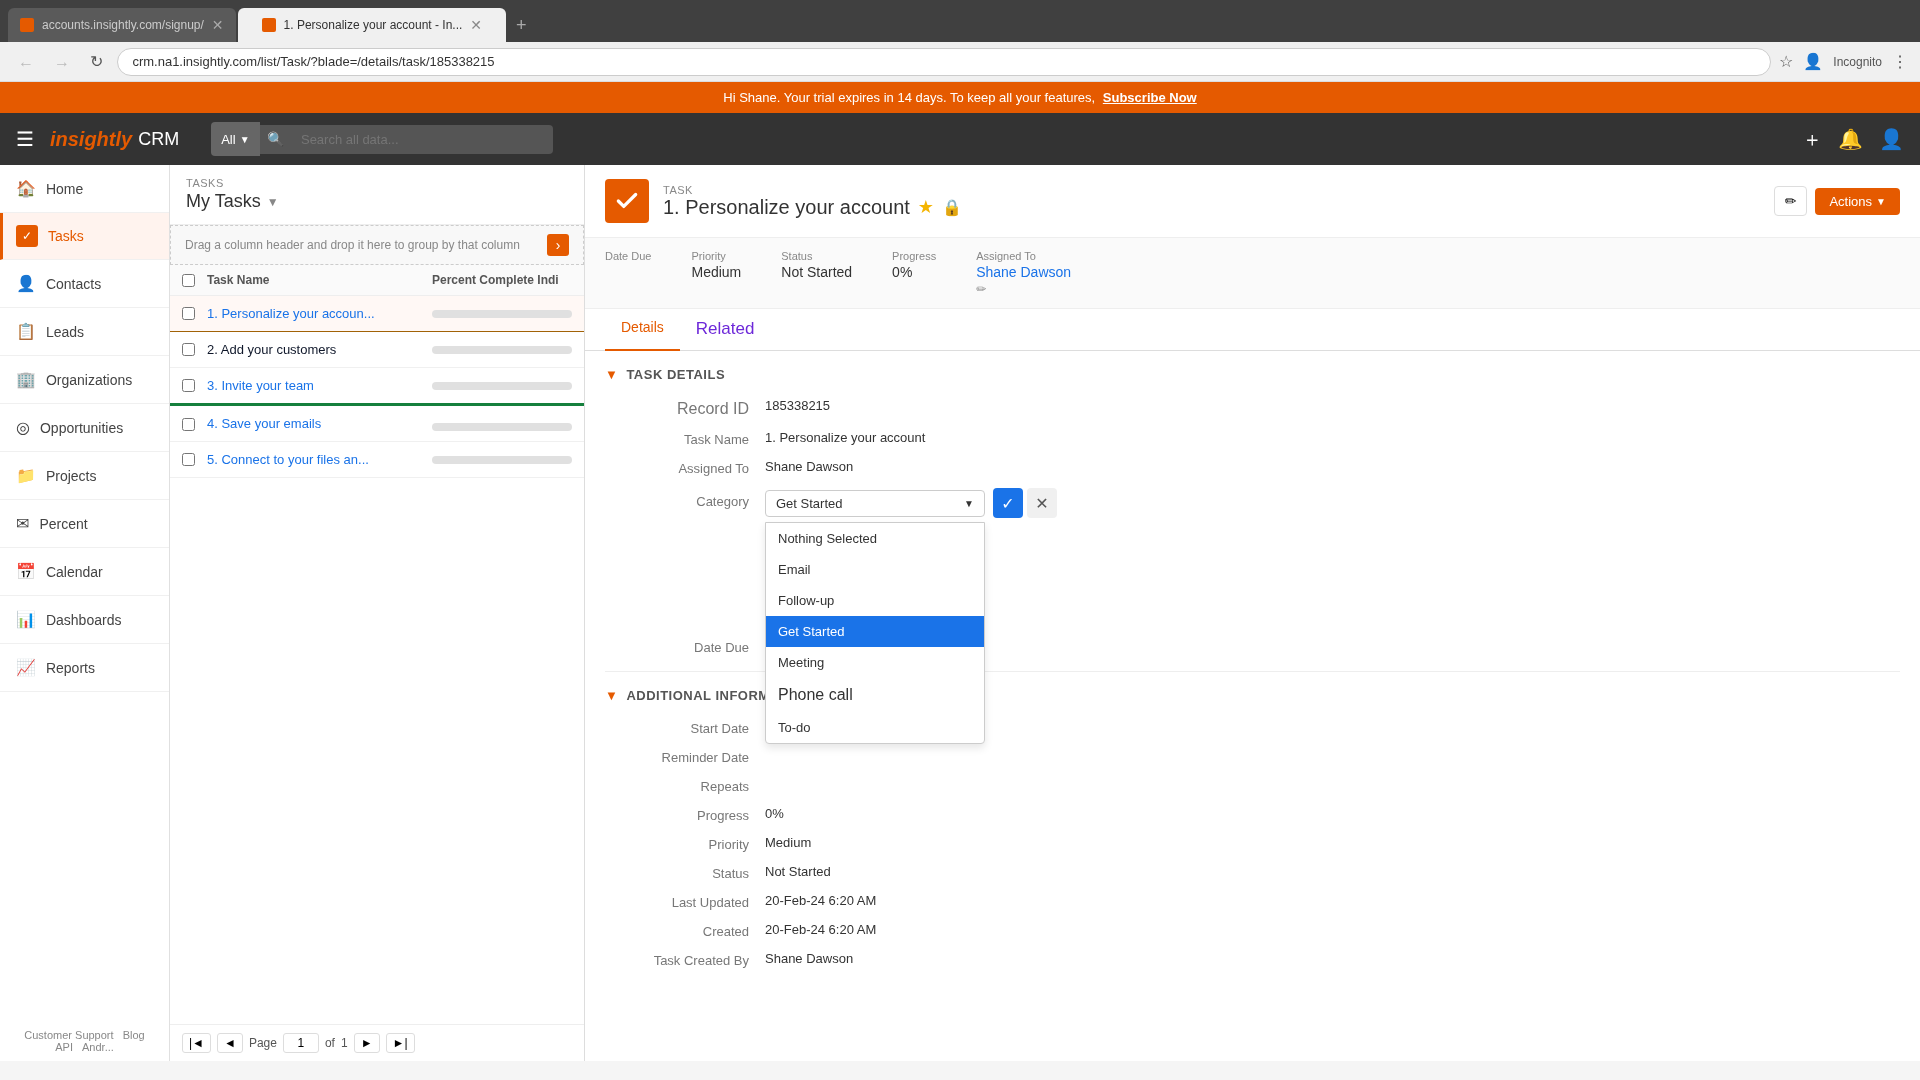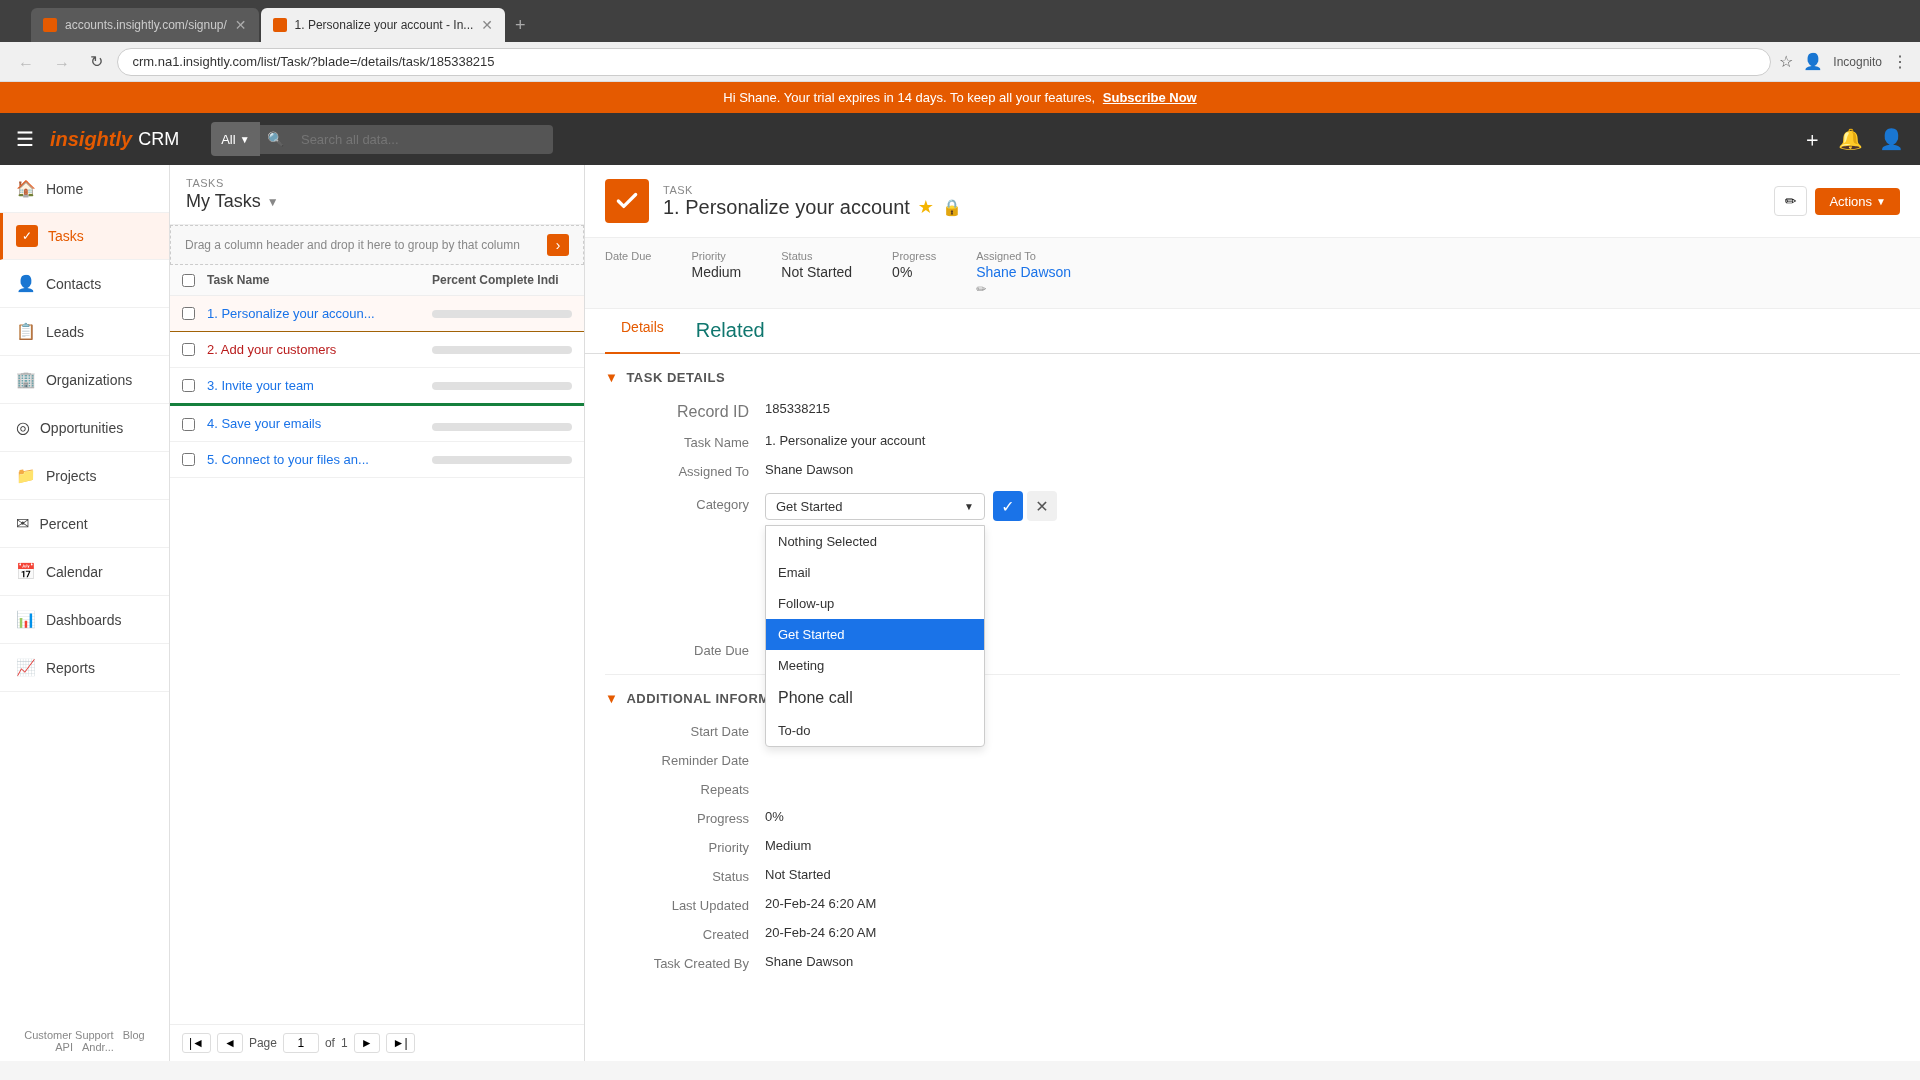--- a/index.html
+++ b/index.html
@@ -2,27 +2,27 @@
 <html><head>
   <meta charset="utf-8">
   <style>
     * { box-sizing: border-box; margin: 0; padding: 0; }
     body { font-family: 'Segoe UI', Arial, sans-serif; font-size: 13px; background: #f5f5f5; overflow: hidden; }
   </style>
 </head>
 <body>
 
 <div style="background:#404040;">
-  <div style="display:flex; align-items:flex-end; padding: 8px 8px 0; gap:2px; background:#404040;margin-left:23px;">
+  <div style="display:flex; align-items:flex-end; padding: 8px 8px 0; gap:2px; background:#404040;">
     <div style="background:#5a5a5a; border-radius:6px 6px 0 0; padding:6px 12px; display:flex; align-items:center; gap:8px; font-size:12px; color:#ccc; min-width:180px; height:34px;">
       <span style="width:14px;height:14px;background:#e55a00;border-radius:2px;display:inline-block;flex-shrink:0;"></span>
       <span style="overflow:hidden;text-overflow:ellipsis;white-space:nowrap;flex:1;">accounts.insightly.com/signup/</span>
       <span style="color:#aaa;font-size:14px;">✕</span>
     </div>
-    <div style="background:#f0f0f0; border-radius:6px 6px 0 0; padding:6px 12px; display:flex; align-items:center; gap:8px; font-size:12px; color:#333; min-width:200px; height:34px;">
+    <div style="background:#f0f0f0; border-radius:6px 6px 0 0; padding:6px 24px; display:flex; align-items:center; gap:8px; font-size:12px; color:#333; min-width:200px; height:34px;">
       <span style="width:14px;height:14px;background:#e55a00;border-radius:2px;display:inline-block;flex-shrink:0;"></span>
       <span style="overflow:hidden;text-overflow:ellipsis;white-space:nowrap;flex:1;">1. Personalize your account - In...</span>
       <span style="color:#888;font-size:14px;">✕</span>
     </div>
     <button style="background:transparent;border:none;color:#aaa;font-size:18px;cursor:pointer;padding:4px 8px;align-self:center;">+</button>
   </div>
   <div style="background:#f0f0f0; height:40px; display:flex; align-items:center; padding:0 12px; gap:8px; border-bottom:1px solid #ddd;">
     <button style="background:none;border:none;font-size:16px;color:#bbb;cursor:pointer;padding:2px 6px;">←</button>
     <button style="background:none;border:none;font-size:16px;color:#bbb;cursor:pointer;padding:2px 6px;">→</button>
     <button style="background:none;border:none;font-size:16px;color:#555;cursor:pointer;padding:2px 6px;">↻</button>
@@ -139,21 +139,21 @@
 
       <div style="display:flex;align-items:center;padding:10px 12px;border-bottom:1px solid #a16207;font-size:13px;background:#fff8f5;">
         <input type="checkbox" style="margin-right: 12px; flex-shrink: 0;">
         <a href="#" style="color:#1a73e8;text-decoration:none;flex:1;white-space:nowrap;overflow:hidden;text-overflow:ellipsis;">1. Personalize your accoun...</a>
         <div style="width:140px;height:8px;background:#e0e0e0;border-radius:4px;">
           <div style="height:100%;background:#4caf50;border-radius:4px;width:0%;"></div>
         </div>
       </div>
       <div style="display:flex;align-items:center;padding:10px 12px;border-bottom:1px solid #f0f0f0;font-size:13px;">
         <input type="checkbox" style="margin-right: 12px; flex-shrink: 0;">
-        <a href="#" style="color:#b91c1c;text-decoration:none;flex:1;white-space:nowrap;overflow:hidden;text-overflow:ellipsis;">2. Add your customers</a>
+        <a href="#" style="color:#0f172a;text-decoration:none;flex:1;white-space:nowrap;overflow:hidden;text-overflow:ellipsis;">2. Add your customers</a>
         <div style="width:140px;height:8px;background:#e0e0e0;border-radius:4px;">
           <div style="height:100%;background:#4caf50;border-radius:4px;width:0%;"></div>
         </div>
       </div>
       <div style="display:flex;align-items:center;padding:10px 12px;border-bottom:3px solid #15803d;font-size:13px;">
         <input type="checkbox" style="margin-right: 12px; flex-shrink: 0;">
         <a href="#" style="color:#1a73e8;text-decoration:none;flex:1;white-space:nowrap;overflow:hidden;text-overflow:ellipsis;">3. Invite your team</a>
         <div style="width:140px;height:8px;background:#e0e0e0;border-radius:4px;">
           <div style="height:100%;background:#4caf50;border-radius:4px;width:0%;"></div>
         </div>
@@ -229,21 +229,21 @@
         </div>
         <div style="display:flex;flex-direction:column;gap:2px;">
           <span style="font-size:11px;color:#888;">Assigned To</span>
           <span style="font-size:14px;color:#1a73e8;font-weight:500;cursor:pointer;">Shane Dawson</span>
           <span style="font-size:12px;color:#888;cursor:pointer;">✏</span>
         </div>
       </div>
 
       <div style="display:flex;border-bottom:1px solid #ddd;padding:0 20px;">
         <div style="padding:10px 16px;cursor:pointer;font-size:14px;color:#e55a00;border-bottom:2px solid #e55a00;margin-bottom:-1px;">Details</div>
-        <div style="padding:10px 16px;cursor:pointer;font-size:20px;color:#0f766e;border-bottom:2px solid transparent;margin-bottom:-1px;">Related</div>
+        <div style="padding:10px 16px;cursor:pointer;font-size:17px;color:#6d28d9;border-bottom:2px solid transparent;margin-bottom:-1px;">Related</div>
       </div>
 
       <div style="padding:16px 20px;">
 
         <div style="display:flex;align-items:center;gap:8px;font-size:13px;font-weight:600;color:#555;text-transform:uppercase;letter-spacing:0.5px;margin-bottom:16px;">
           <span style="color:#e55a00;cursor:pointer;">▼</span>
           <span>TASK DETAILS</span>
         </div>
 
         <div style="display:flex;margin-bottom:12px;align-items:flex-start;">

